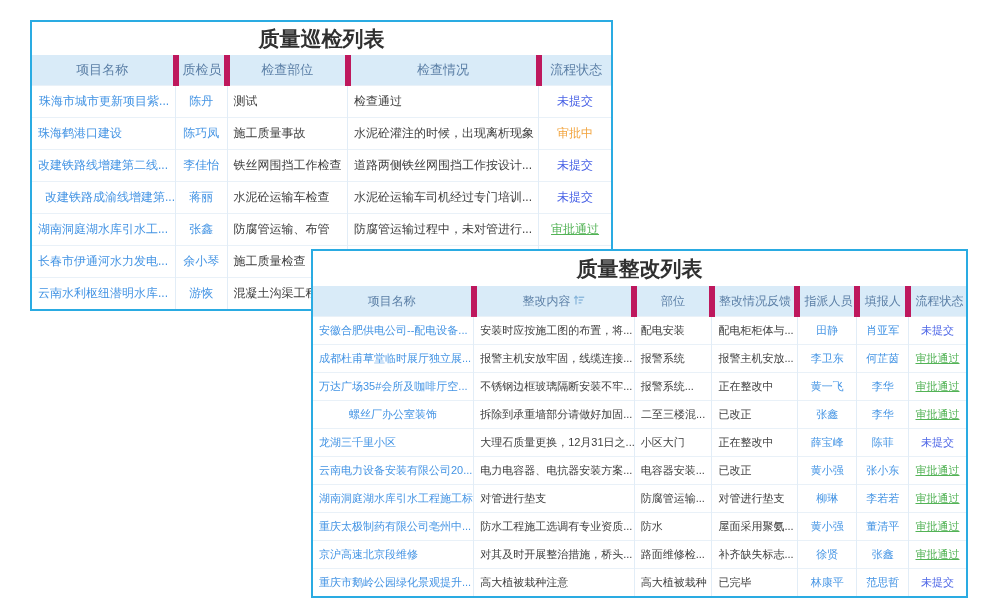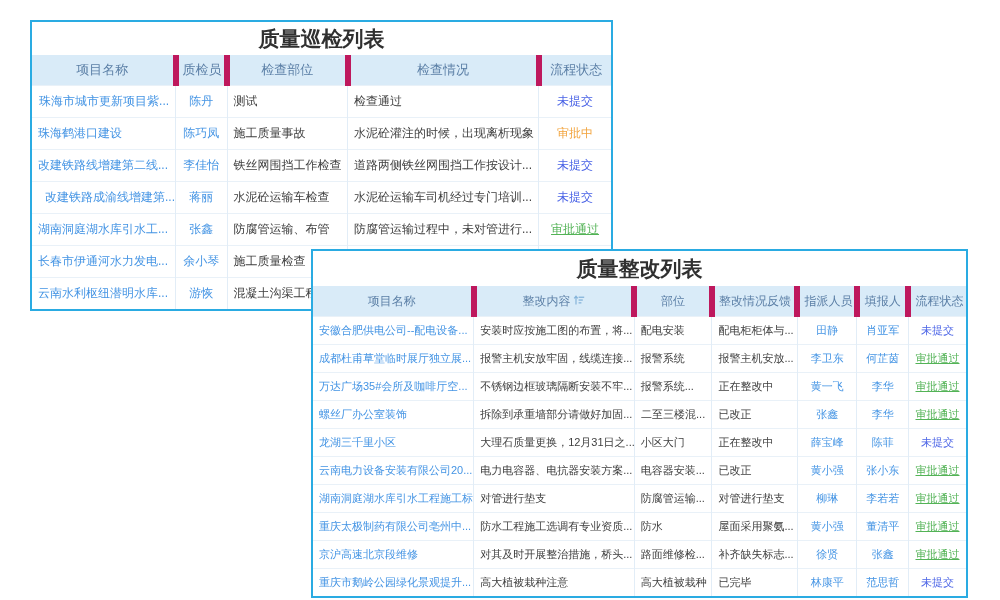--- a/index.html
+++ b/index.html
@@ -198,21 +198,21 @@
           <tr>
             <td style="text-align: left;"><span class="cell-link">万达广场35#会所及咖啡厅空...</span></td>
             <td style="text-align: left;"><span>不锈钢边框玻璃隔断安装不牢...</span></td>
             <td style="text-align: left;"><span>报警系统...</span></td>
             <td style="text-align: left;"><span>正在整改中</span></td>
             <td style="text-align: center;"><span class="cell-link">黄一飞</span></td>
             <td style="text-align: center;"><span class="cell-link">李华</span></td>
             <td style="text-align: center;"><span style="color: rgb(83, 179, 86); text-decoration: underline;">审批通过</span></td>
           </tr>
           <tr>
-            <td style="text-align: left; font-family: Liberation Mono, monospace;"><span class="cell-link">螺丝厂办公室装饰</span></td>
+            <td style="text-align: center; font-family: Liberation Mono, monospace;"><span class="cell-link">螺丝厂办公室装饰</span></td>
             <td style="text-align: left;"><span>拆除到承重墙部分请做好加固...</span></td>
             <td style="text-align: center;"><span>二至三楼混...</span></td>
             <td style="text-align: left;"><span>已改正</span></td>
             <td style="text-align: center;"><span class="cell-link">张鑫</span></td>
             <td style="text-align: center;"><span class="cell-link">李华</span></td>
             <td style="text-align: center;"><span style="color: rgb(83, 179, 86); text-decoration: underline;">审批通过</span></td>
           </tr>
           <tr>
             <td style="text-align: left;"><span class="cell-link">龙湖三千里小区</span></td>
             <td style="text-align: left;"><span>大理石质量更换，12月31日之...</span></td>

